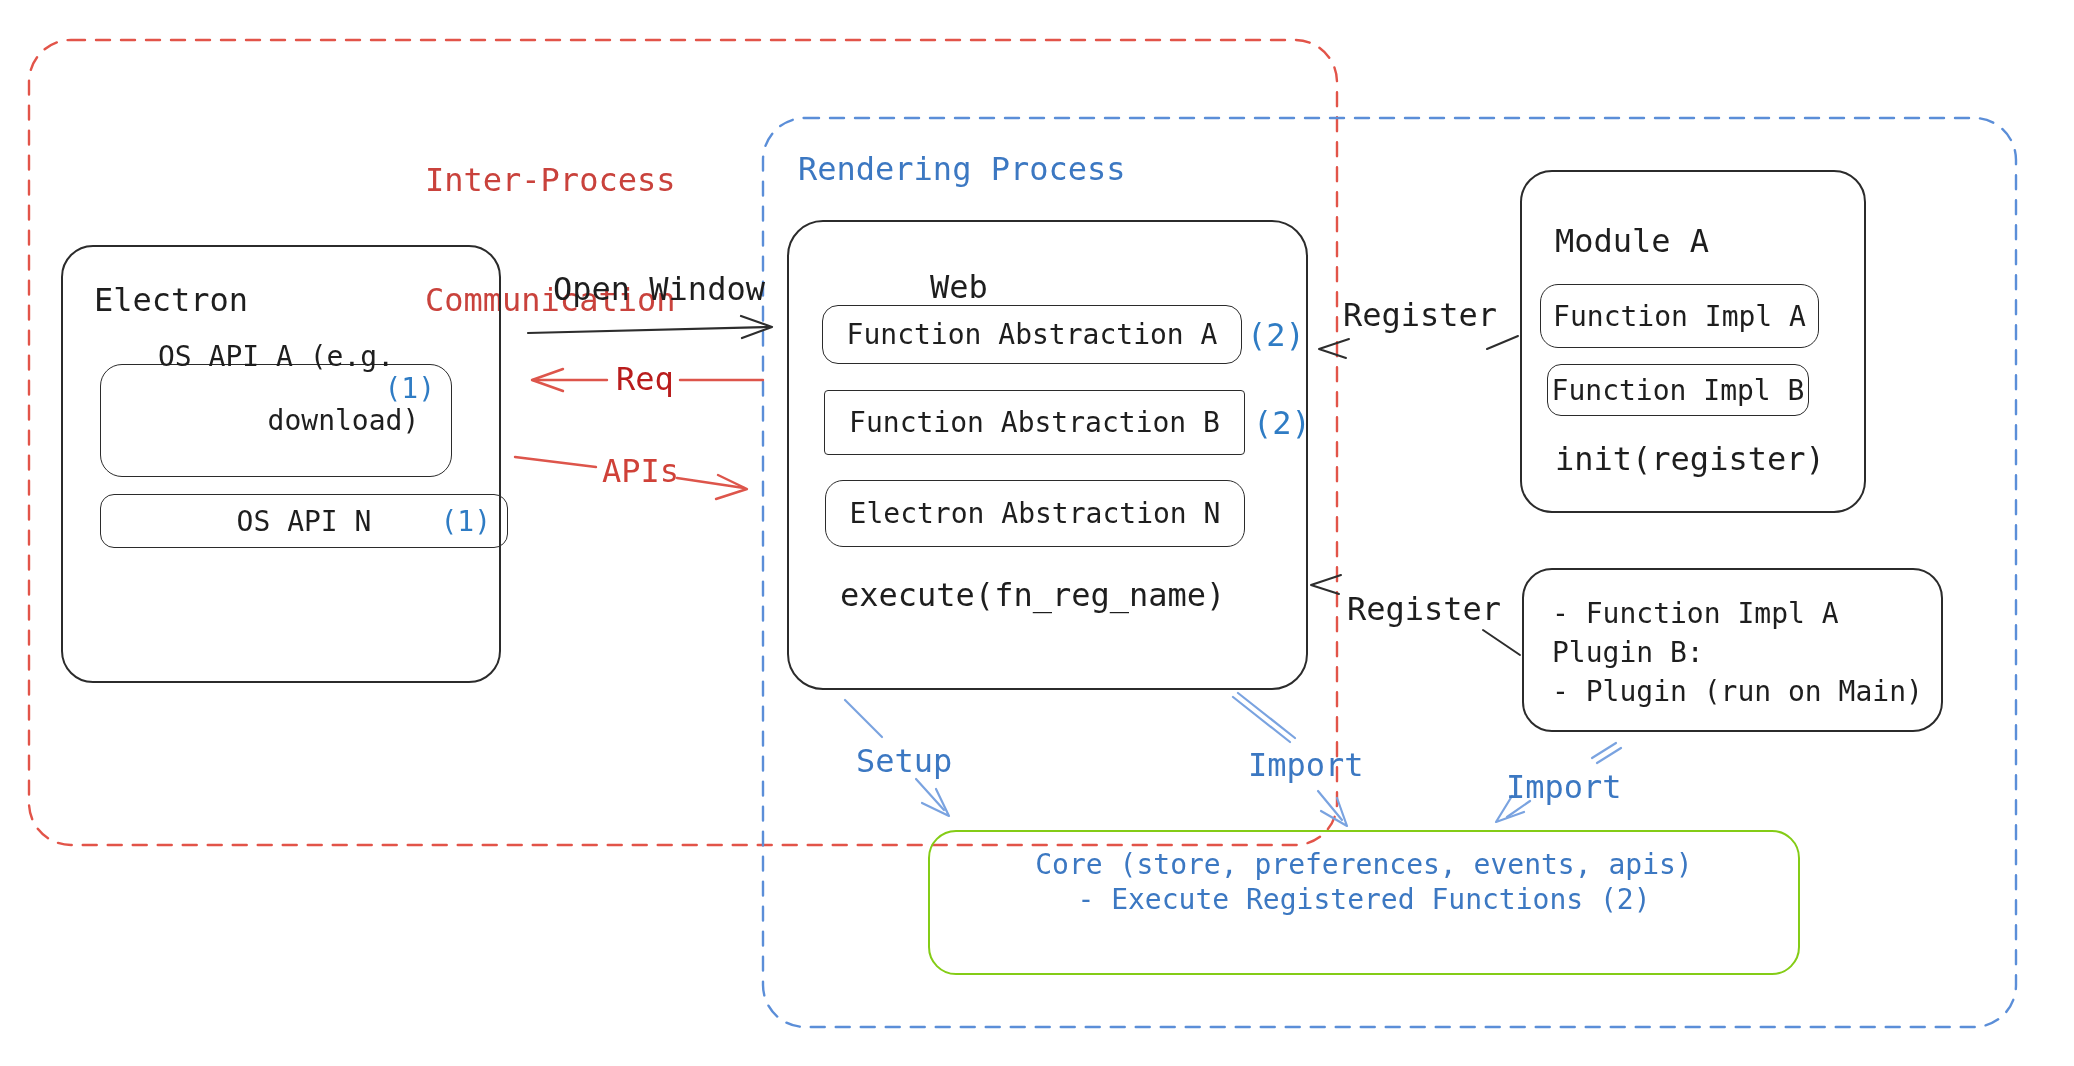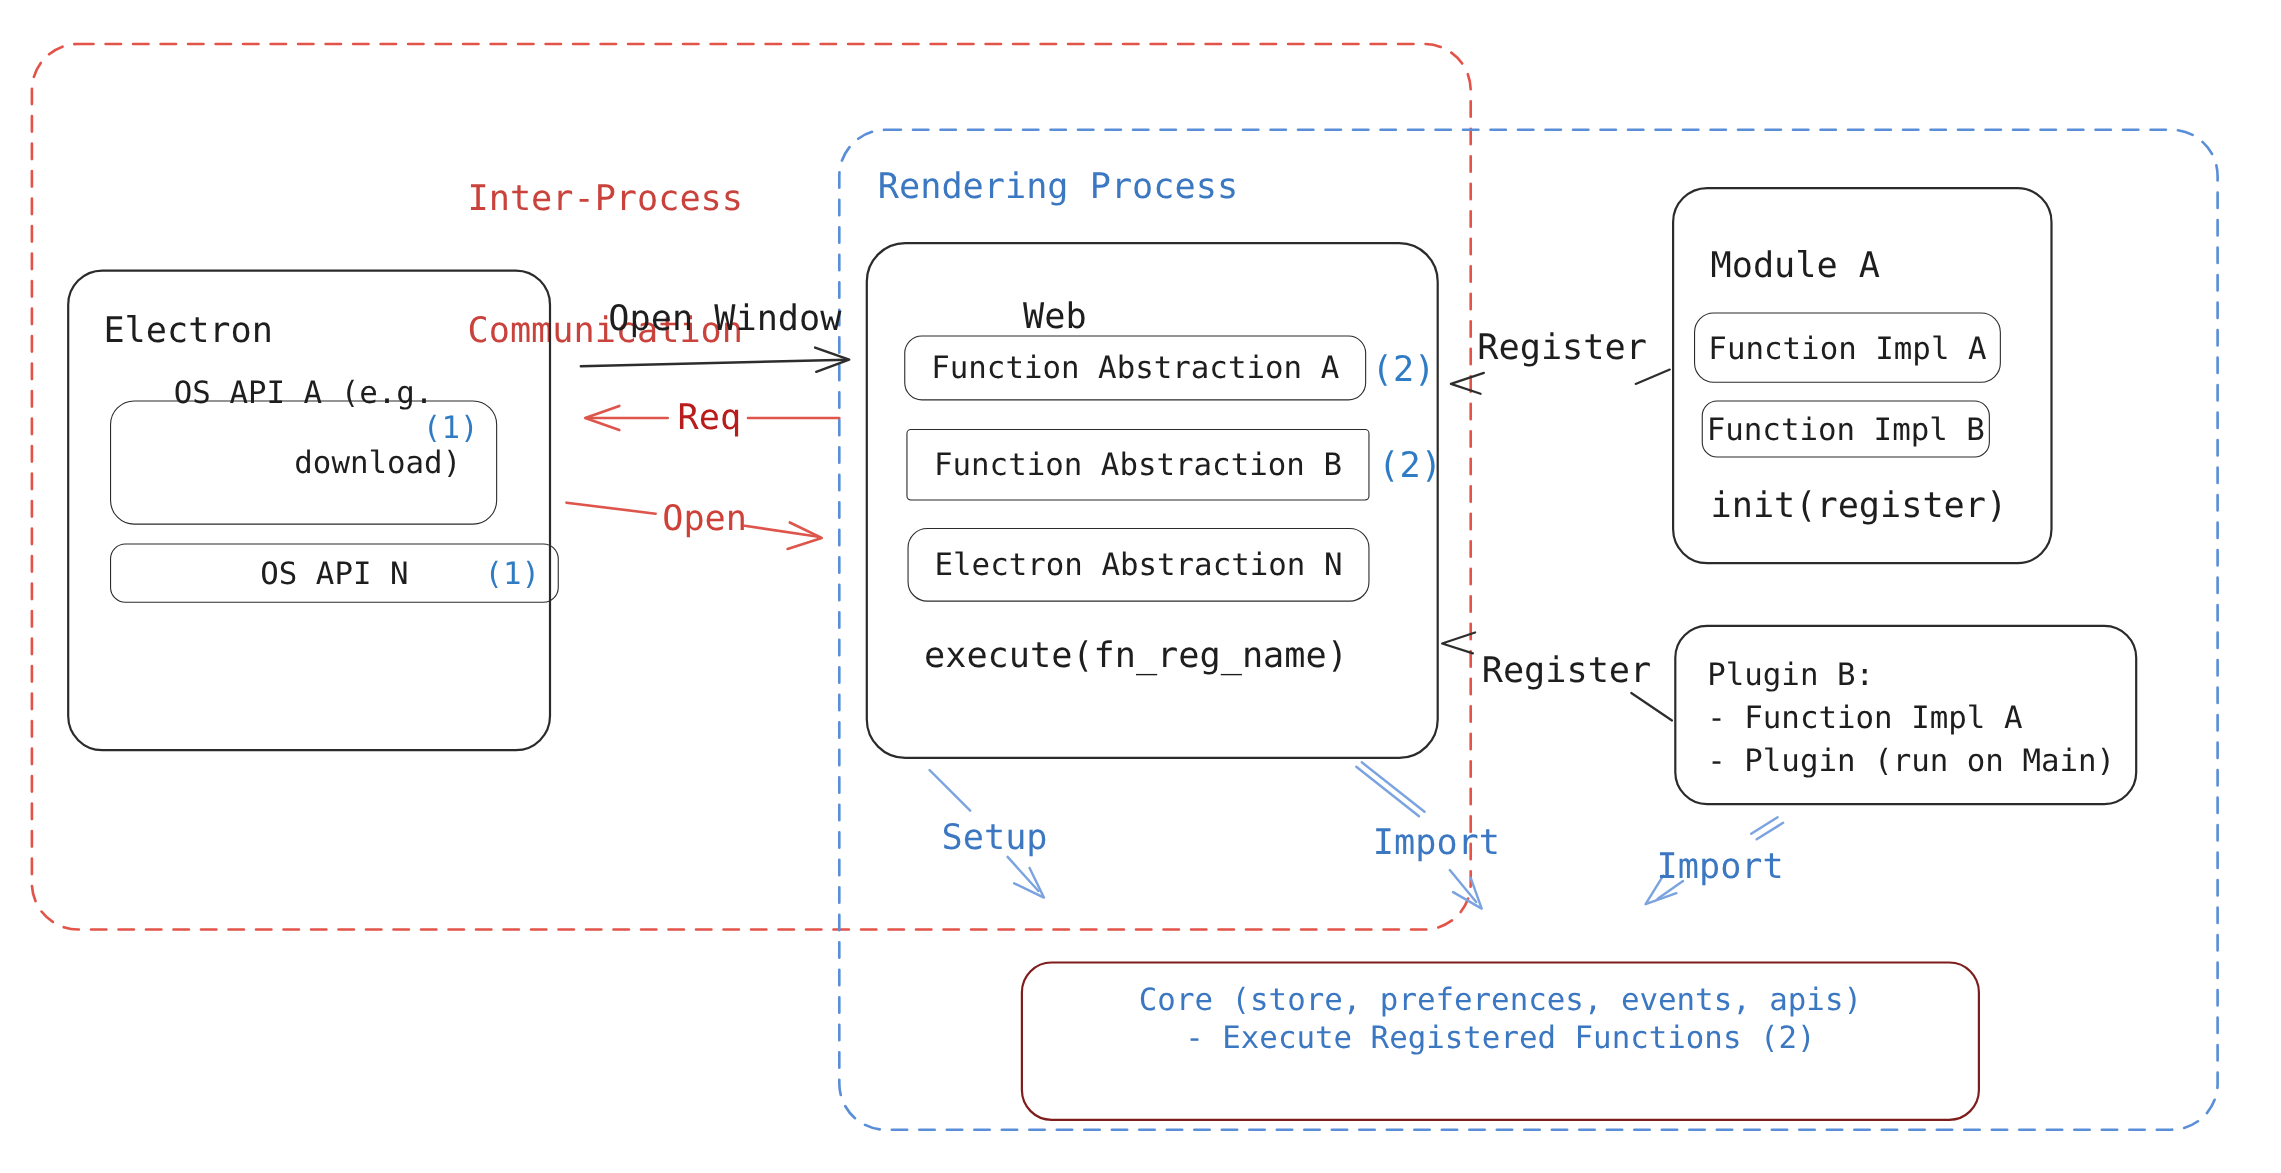--- a/index.html
+++ b/index.html
@@ -149,37 +149,37 @@
 
     <div class="inner" style="left:18px; top:112px; width:279px; height:64px; border-radius:18px;">Function Impl A</div>
 
     <div class="inner" style="left:25px; top:192px; width:262px; height:52px; border-radius:14px;">Function Impl B</div>
 
     <div class="lbl" style="left:33px; top:270px;">init(register)</div>
   </div>
 
   <div class="box" style="left:1522px; top:568px; width:421px; height:164px; border-radius:30px;
               padding:24px 0 0 28px; font-size:28px; line-height:39px;">
+    <div>- Function Impl A</div>
     <div>Plugin B:</div>
-    <div>- Function Impl A</div>
     <div>- Plugin (run on Main)</div>
   </div>
 
-  <div class="box blue-text" style="left:928px; top:874px; width:872px; height:145px; border-radius:28px;
-              border:2px solid #7f1d1d; text-align:center; padding-top:15px;
+  <div class="box blue-text" style="left:928px; top:830px; width:872px; height:145px; border-radius:28px;
+              border:2px solid #84cc16; text-align:center; padding-top:15px;
               font-size:28px; line-height:35px;">
     <div>Core (store, preferences, events, apis)</div>
     <div>- Execute Registered Functions (2)</div>
   </div>
 
   <div class="lbl ink-text" style="left:553px; top:272px;">Open Window</div>
 
   <div class="lbl" style="left:616px; top:362px; color:#b91c1c;">Req</div>
 
-  <div class="lbl" style="left:602px; top:454px; color:#cf4138;">Open</div>
+  <div class="lbl" style="left:602px; top:454px; color:#cf4138;">APIs</div>
 
   <div class="lbl ink-text" style="left:1343px; top:298px;">Register</div>
 
   <div class="lbl ink-text" style="left:1347px; top:592px;">Register</div>
 
   <div class="lbl blue-text" style="left:856px; top:744px;">Setup</div>
 
   <div class="lbl blue-text" style="left:1248px; top:748px;">Import</div>
 
   <div class="lbl blue-text" style="left:1506px; top:770px;">Import</div>

